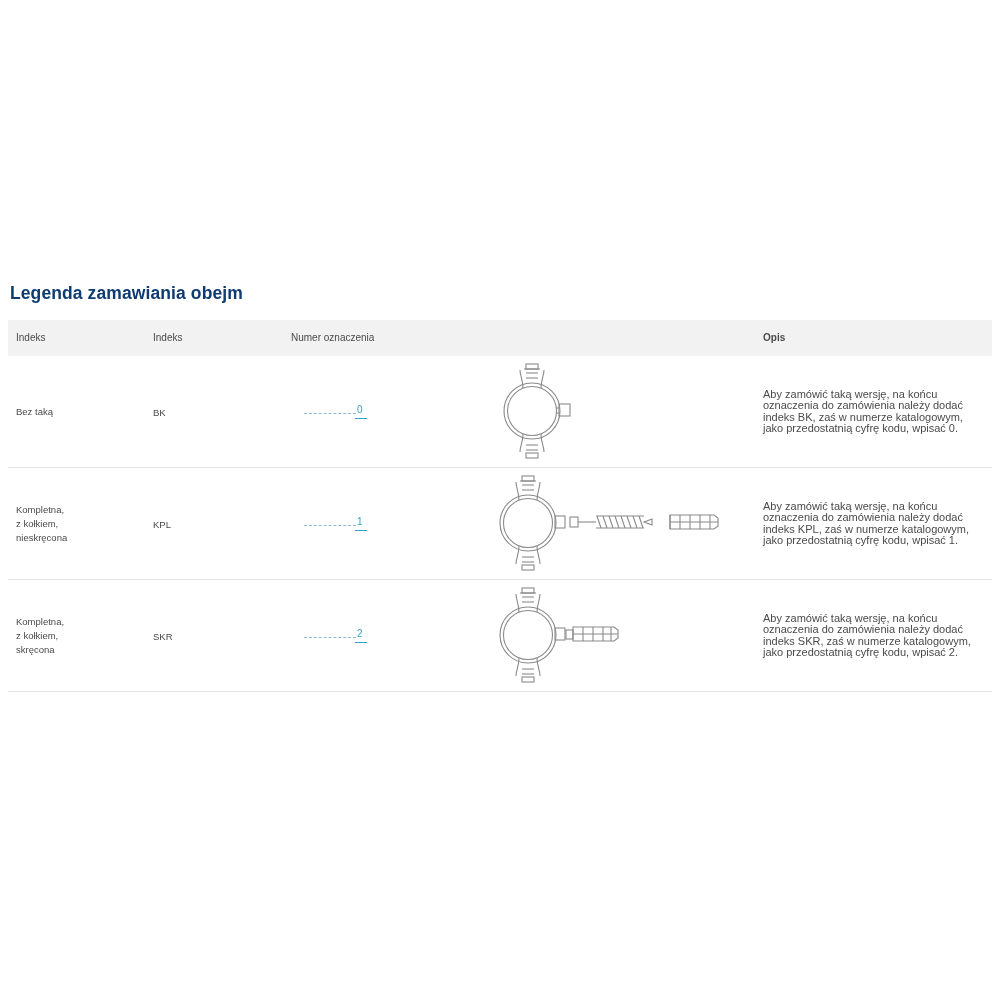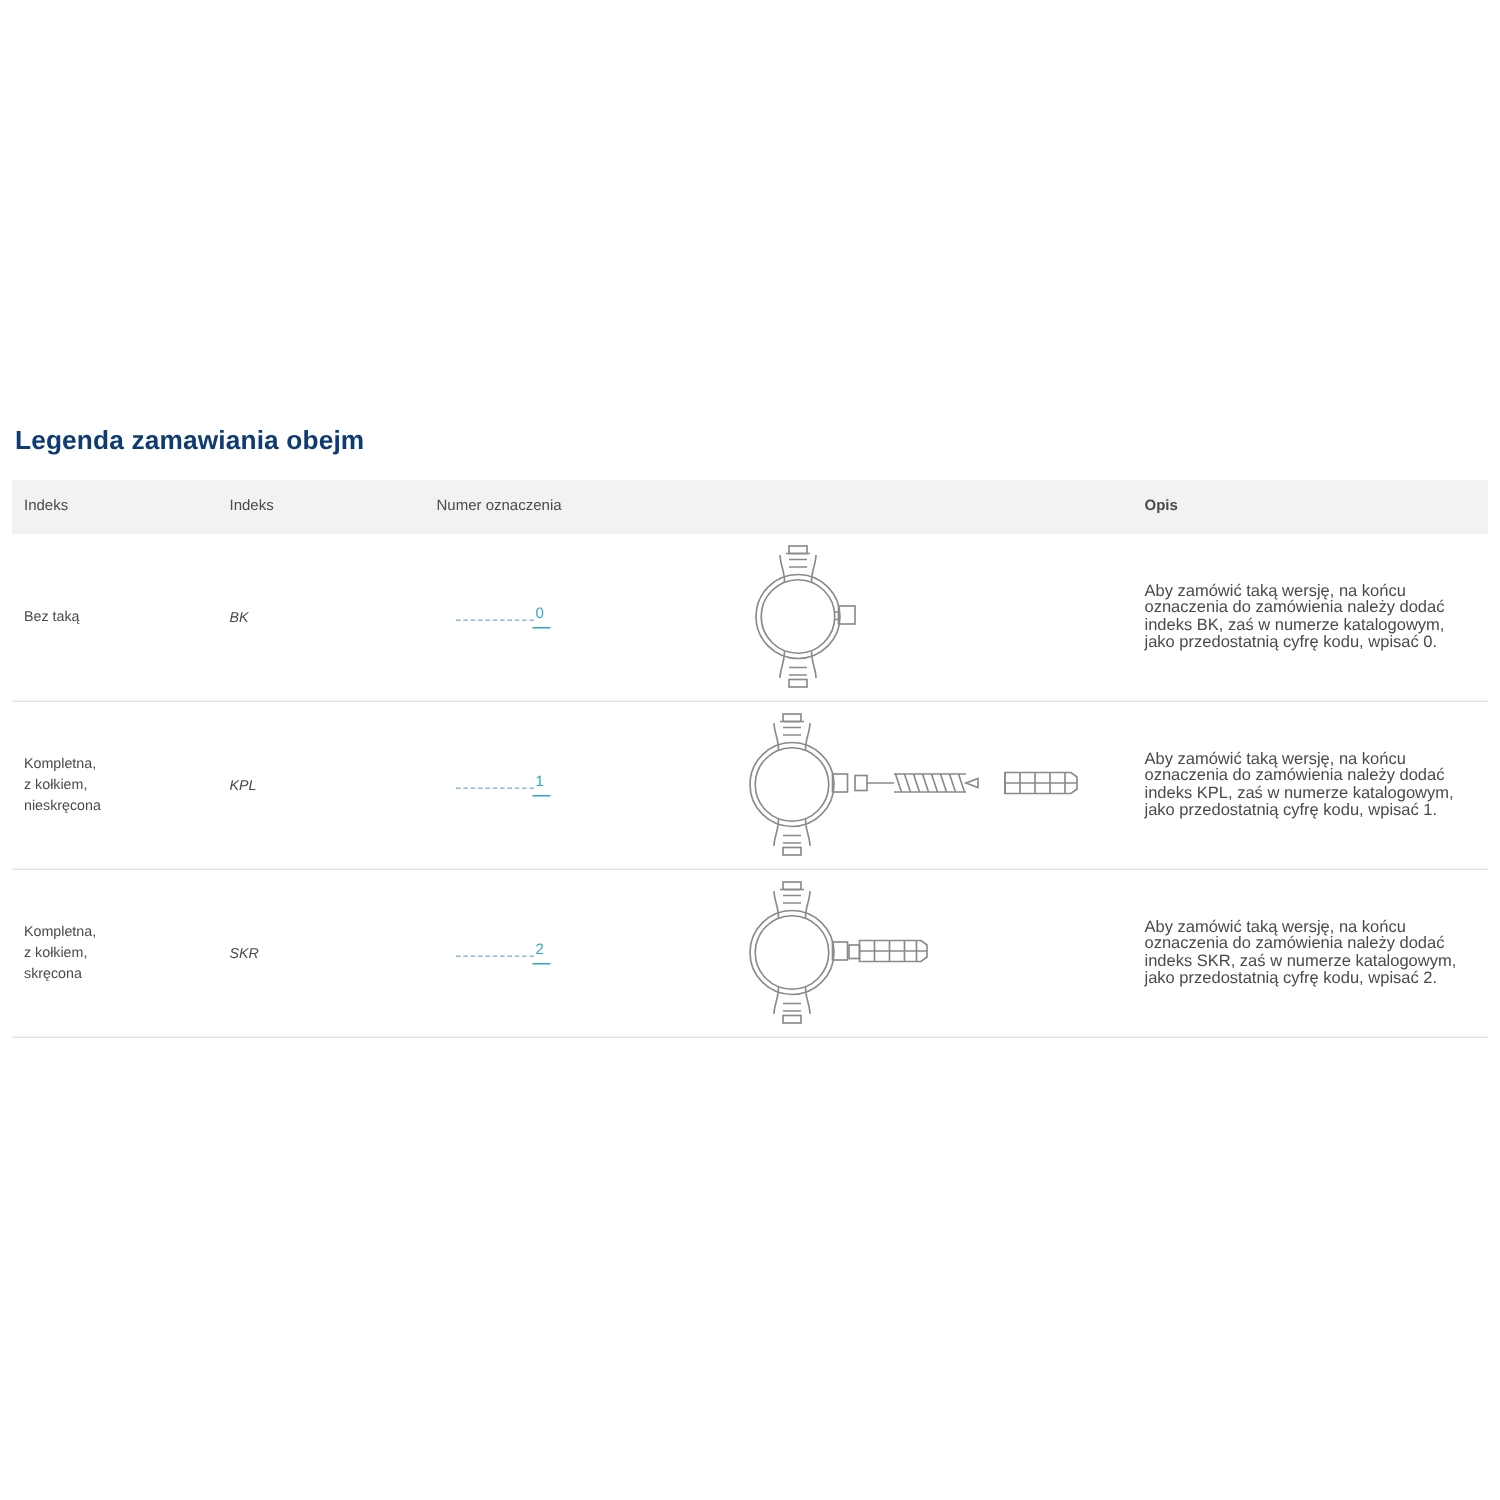--- a/index.html
+++ b/index.html
@@ -75,21 +75,20 @@
     width: 120px;
     white-space: pre-line;
   }
   .cell-indeks {
     position: absolute;
     left: 145px;
     top: 50%;
     transform: translateY(-50%);
     font-size: 9.5px;
     color: #4a4a4a;
-    font-style: italic;
   }
   .cell-numer {
     position: absolute;
     left: 283px;
     top: 50%;
     transform: translateY(-50%);
     width: 120px;
     height: 16px;
   }
   .numer-dashes {

